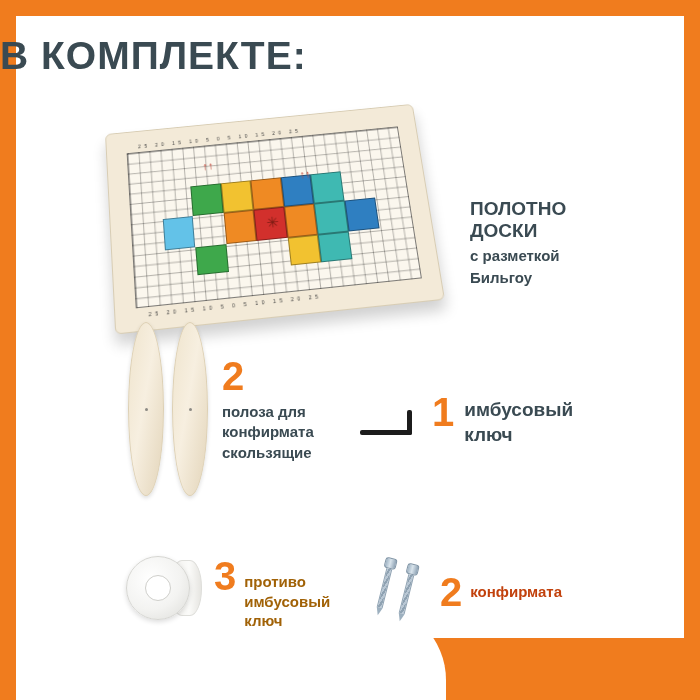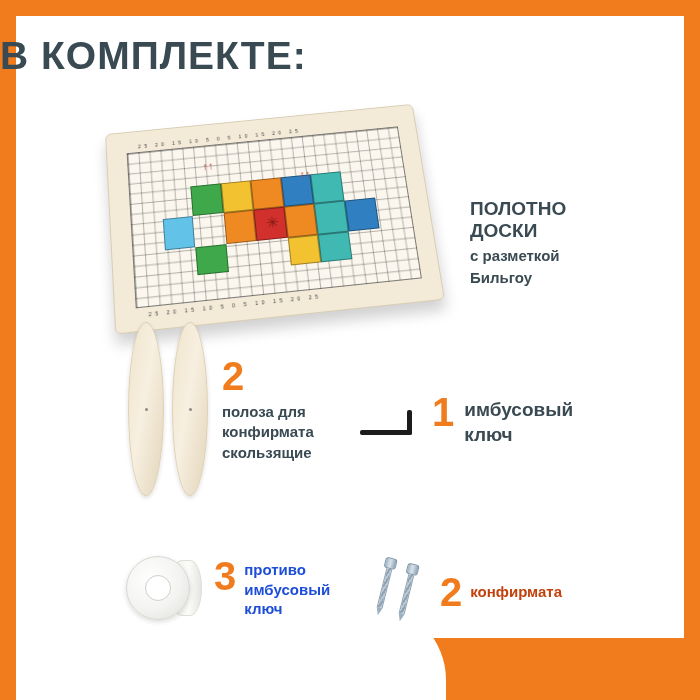--- a/index.html
+++ b/index.html
@@ -294,24 +294,24 @@
   .item-tape {
     position: absolute;
     left: 214px;
     top: 556px;
     width: 170px;
     display: flex;
     align-items: flex-start;
     gap: 8px;
   }
   .item-tape .txt {
-    margin-top: 4px;
+    margin-top: 16px;
     font-size: 15px;
     font-weight: bold;
-    color: #1d4ed8;
+    color: #a16207;
     line-height: 1.3;
   }
 
   
   .screws {
     position: absolute;
     left: 378px;
     top: 556px;
     width: 70px;
     height: 72px;

